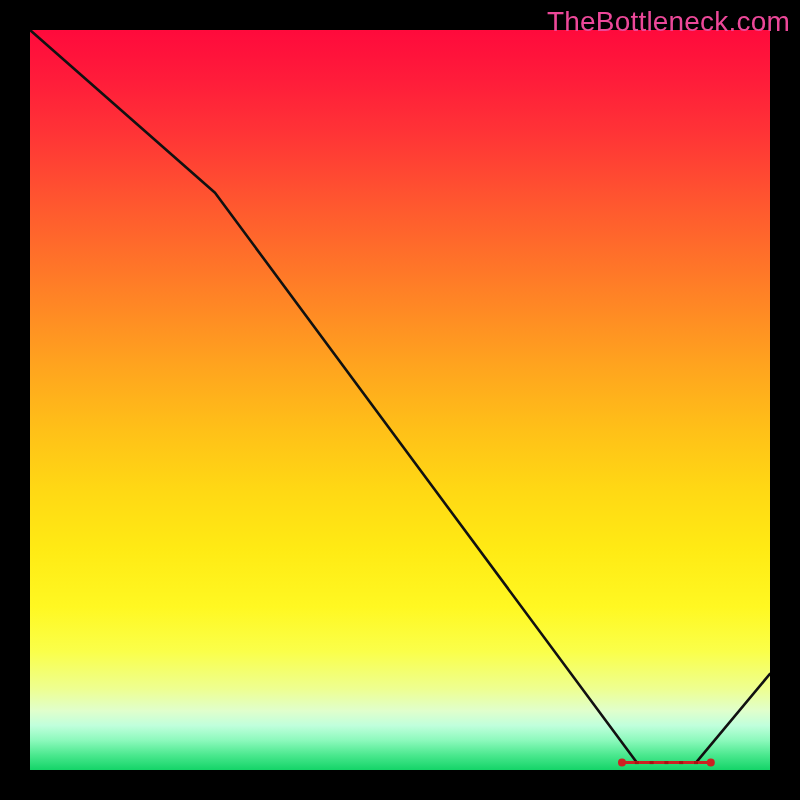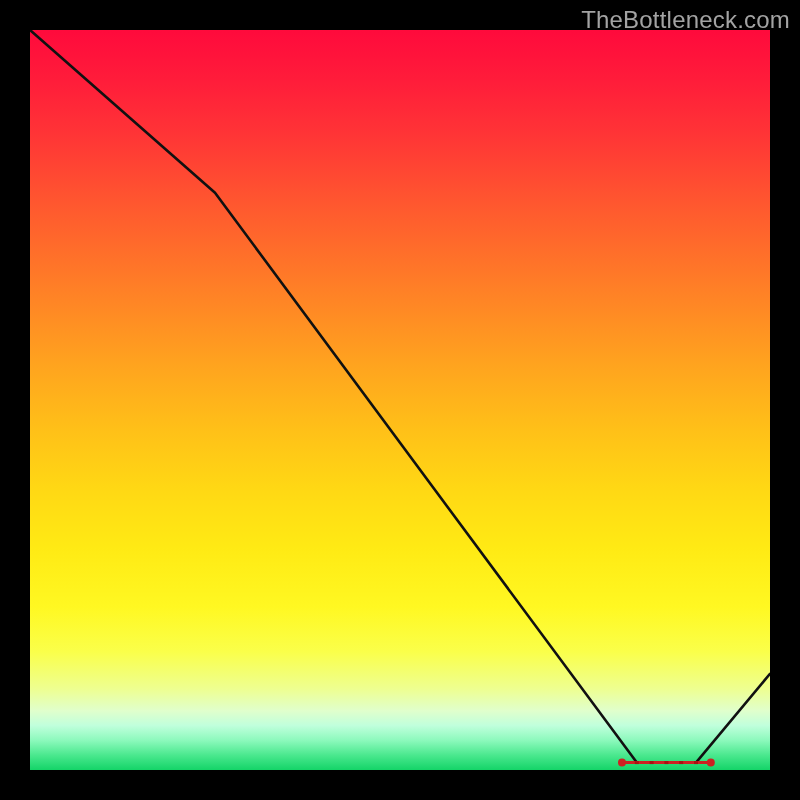--- a/index.html
+++ b/index.html
@@ -48,22 +48,22 @@
     position: absolute;
     left: 0; top: 0;
     width: 100%;
     height: 100%;
   }
   .attribution {
     position: absolute;
     top: 6px;
     right: 10px;
     font-family: Arial, Helvetica, sans-serif;
-    font-size: 24px;
-    color: #a3a3a3;
+    font-size: 28px;
+    color: #ec4899;
     letter-spacing: 0.2px;
   }
 </style>
 </head>
 <body>
 
 <div class="frame">
   <div class="plot">
     <div class="gradient"></div>
     <svg class="curve-svg" viewBox="0 0 740 740" preserveAspectRatio="none">

